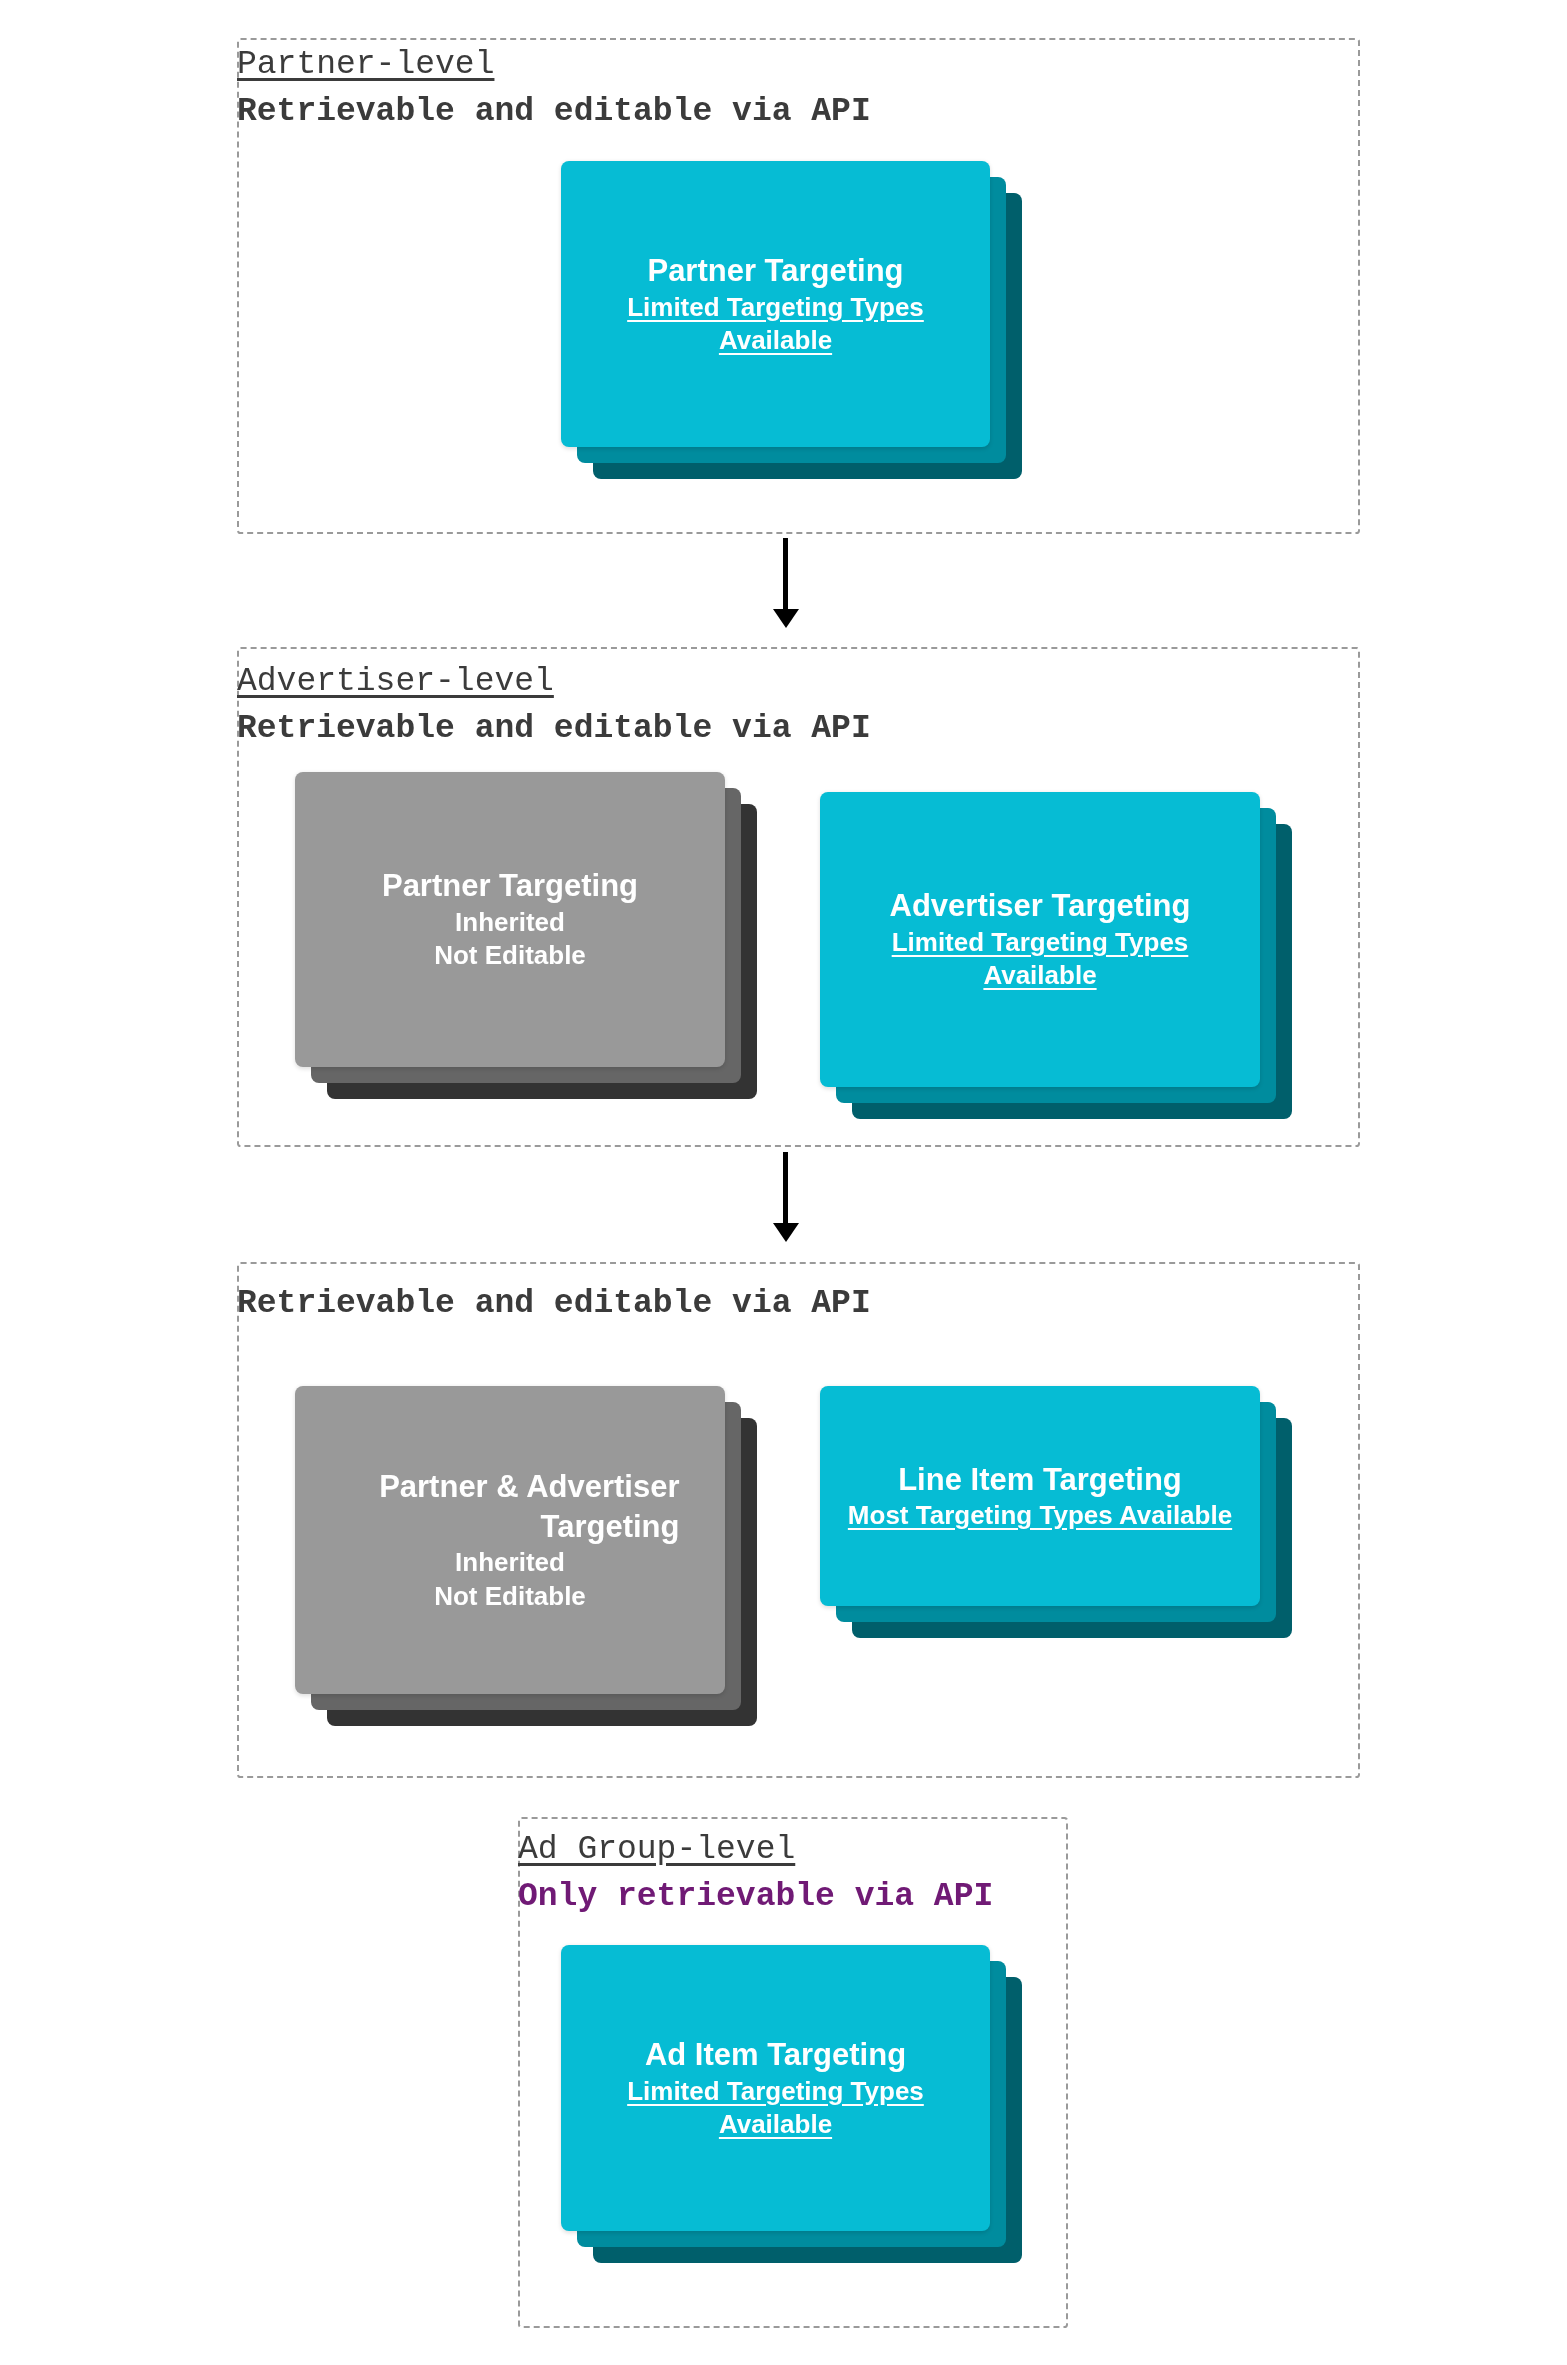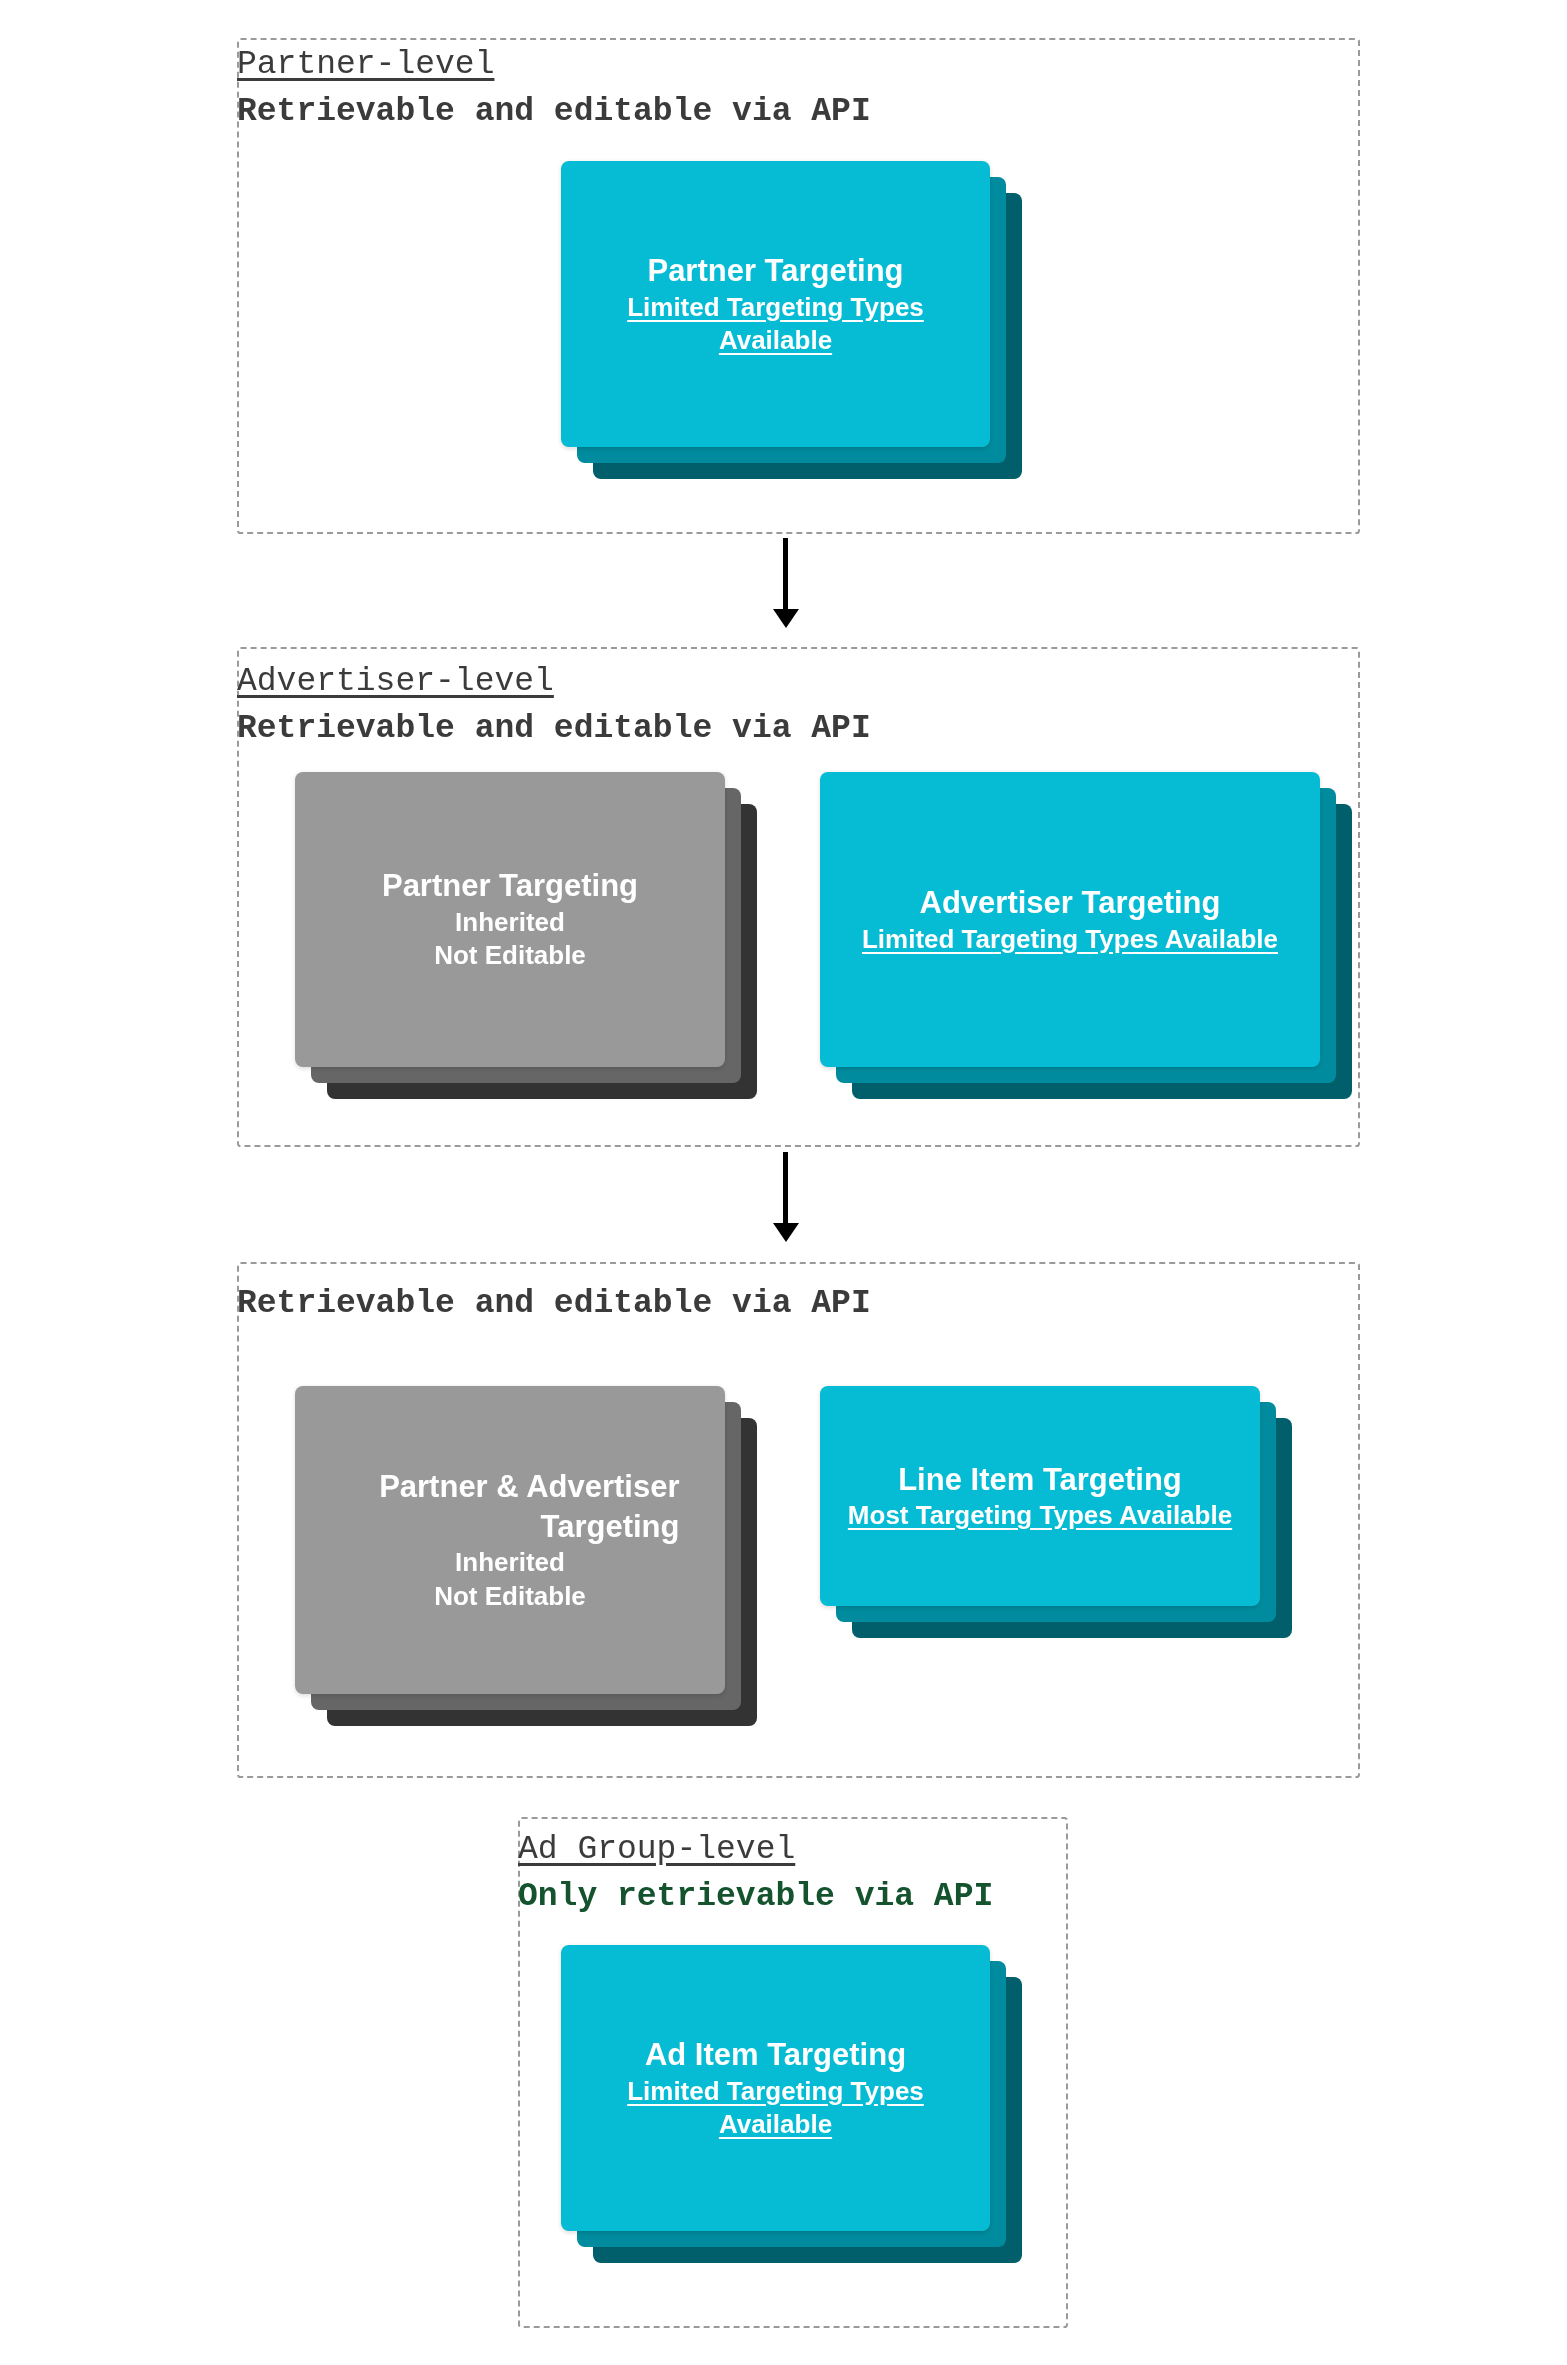--- a/index.html
+++ b/index.html
@@ -49,21 +49,21 @@
     color: #3b3b3b;
   }
   .level-sub {
     font-size: 33px;
     font-weight: 700;
     line-height: 1.22;
     color: #3b3b3b;
     margin-top: 7px;
   }
   .level-sub.alert {
-    color: #14532d;
+    color: #701a75;
   }
 
   
   .stack {
     position: absolute;
   }
   .stack .layer {
     position: absolute;
     border-radius: 8px;
   }
@@ -174,21 +174,21 @@
   <div class="stack gray" style="left:295px; top:772px; width:430px; height:295px;">
     <div class="layer back"></div>
     <div class="layer mid"></div>
     <div class="layer front">
       <div class="card-title">Partner Targeting</div>
       <div class="card-note" style="white-space:pre-line;">Inherited
 Not Editable</div>
     </div>
   </div>
 
-  <div class="stack cyan" style="left:820px; top:772px; width:500px; height:295px;">
+  <div class="stack cyan" style="left:820px; top:792px; width:440px; height:295px;">
     <div class="layer back"></div>
     <div class="layer mid"></div>
     <div class="layer front">
       <div class="card-title">Advertiser Targeting</div>
       <div class="card-note underlined">Limited Targeting Types Available</div>
     </div>
   </div>
 
   <div class="arrow" style="left:783px; top:1152px; height:71px;"></div>
 

